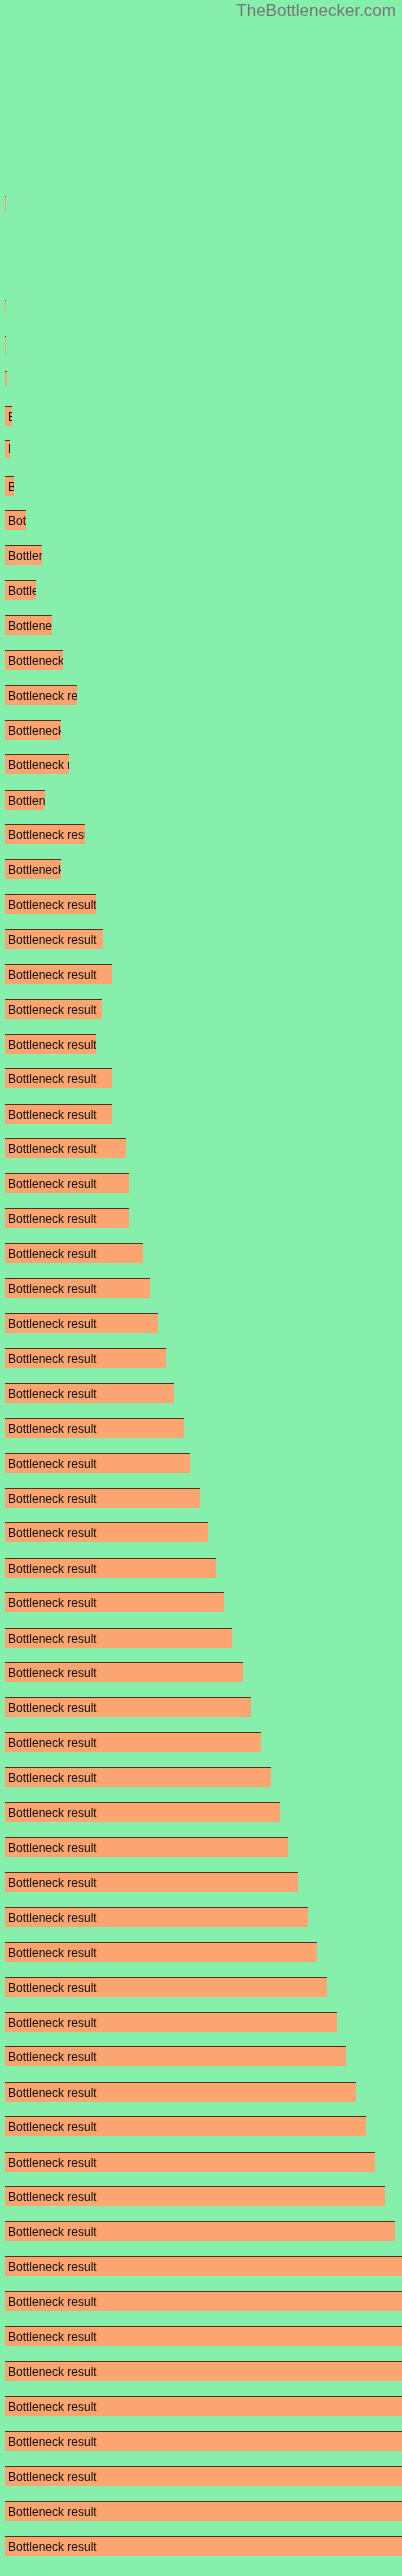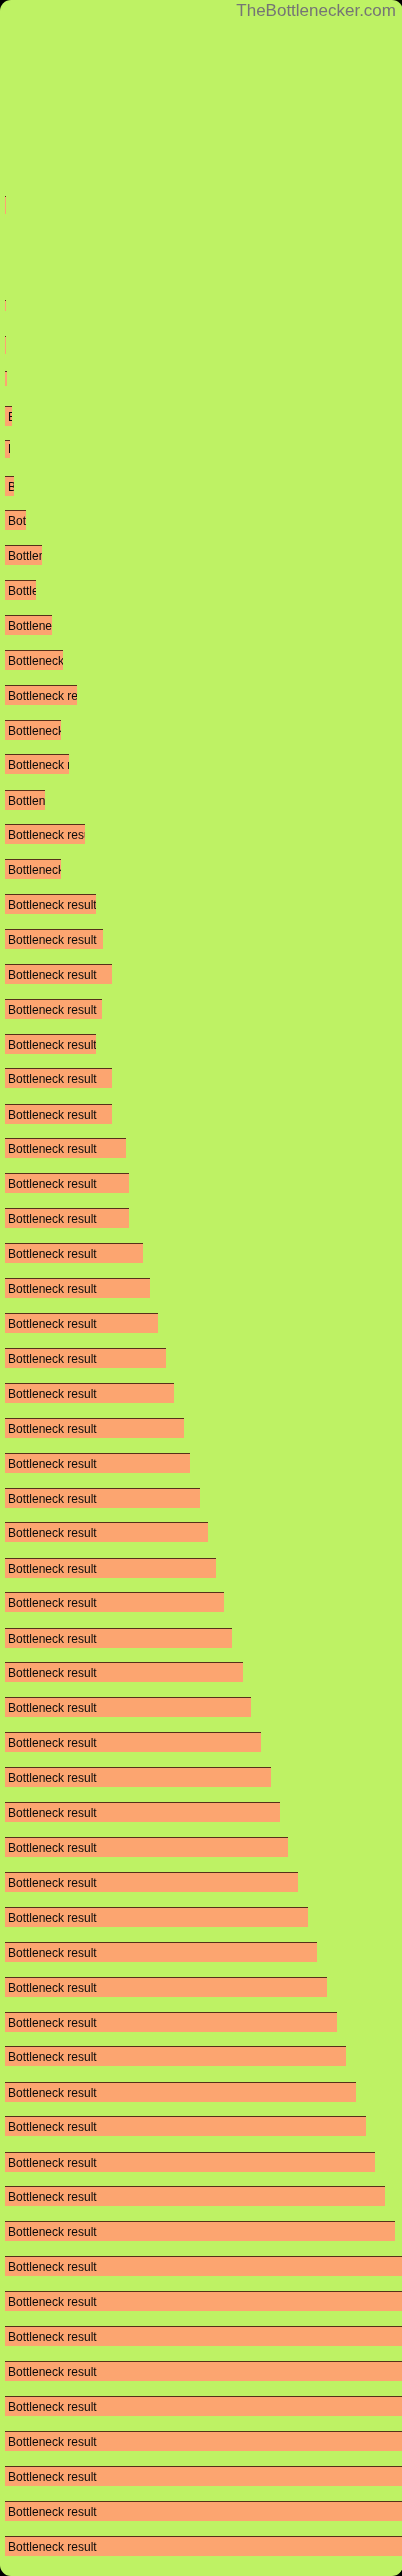--- a/index.html
+++ b/index.html
@@ -4,24 +4,23 @@
 <style>
   html, body {
     margin: 0;
     padding: 0;
     background: #000000;
   }
   #page {
     position: relative;
     width: 403px;
     height: 2576px;
-    background: #bef264;
+    background: #86efac;
     overflow: hidden;
     font-family: "Liberation Sans", sans-serif;
-    border-radius: 11px;
   }
   #watermark {
     position: absolute;
     top: 0px;
     left: 0px;
     width: 396px;
     text-align: right;
     font-size: 17px;
     font-weight: 400;
     color: #757575;

